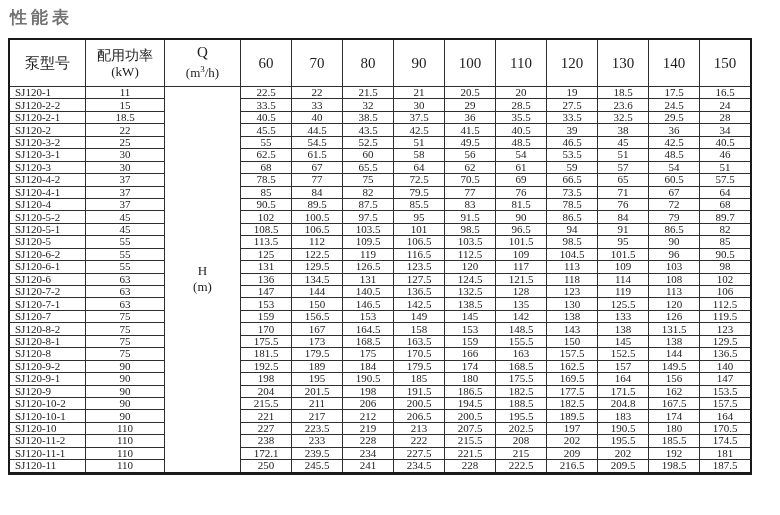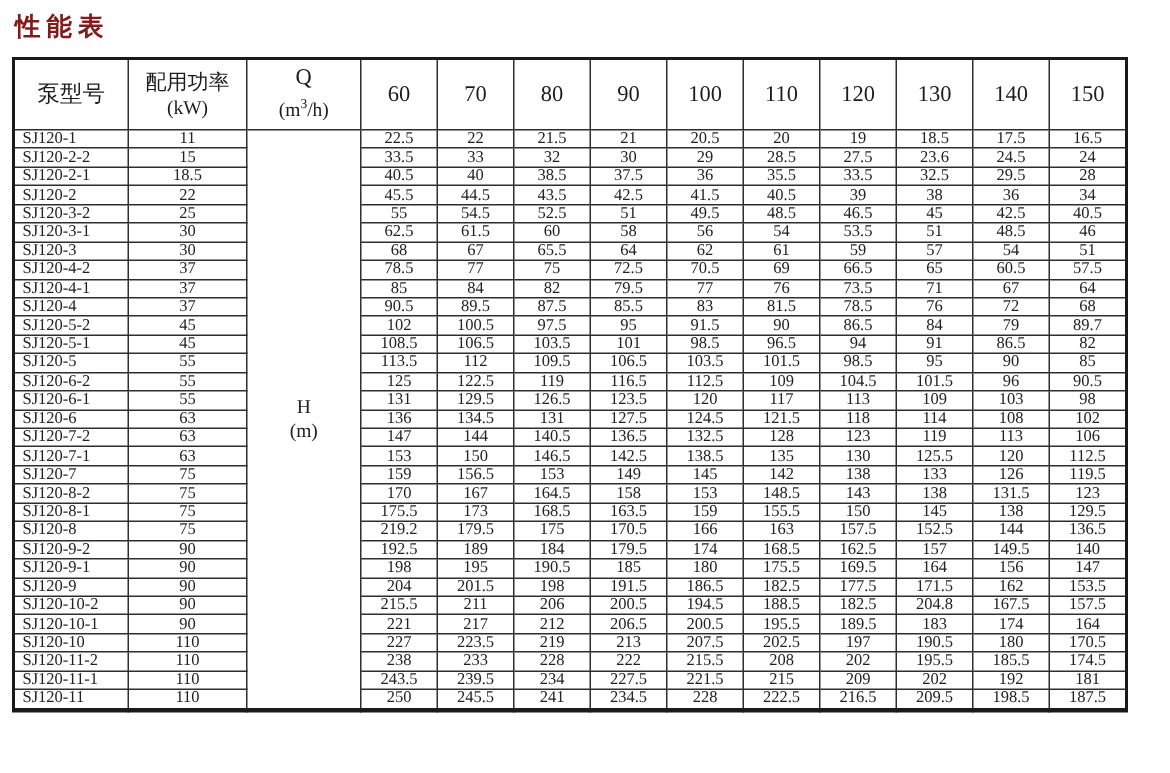--- a/index.html
+++ b/index.html
@@ -3,21 +3,21 @@
 <meta charset="utf-8">
 <style>
   html, body { margin:0; padding:0; }
   body {
     width:780px; height:515px; background:#ffffff; position:relative;
     font-family:"Liberation Serif", serif; color:#1c1c1c; overflow:hidden;
   }
   .title {
     position:absolute; left:10px; top:6px;
     font-family:"Liberation Sans", sans-serif;
-    font-weight:bold; font-size:17px; letter-spacing:4px; color:#7f1d1d;
+    font-weight:bold; font-size:17px; letter-spacing:4px; color:#737373;
   }
   table.perf {
     position:absolute; left:8px; top:38px;
     border-collapse:collapse; table-layout:fixed;
     border:2px solid #1a1a1a; border-bottom:3px solid #1a1a1a;
   }
   th, td {
     border:1px solid #2e2e2e; padding:0; text-align:center; vertical-align:middle;
     overflow:hidden; white-space:nowrap;
   }
@@ -362,21 +362,21 @@
         <td class="val-cell">159</td>
         <td class="val-cell">155.5</td>
         <td class="val-cell">150</td>
         <td class="val-cell">145</td>
         <td class="val-cell">138</td>
         <td class="val-cell">129.5</td>
       </tr>
       <tr>
         <td class="model-cell">SJ120-8</td>
         <td class="power-cell">75</td>
-        <td class="val-cell">219.2</td>
+        <td class="val-cell">181.5</td>
         <td class="val-cell">179.5</td>
         <td class="val-cell">175</td>
         <td class="val-cell">170.5</td>
         <td class="val-cell">166</td>
         <td class="val-cell">163</td>
         <td class="val-cell">157.5</td>
         <td class="val-cell">152.5</td>
         <td class="val-cell">144</td>
         <td class="val-cell">136.5</td>
       </tr>
@@ -474,21 +474,21 @@
         <td class="val-cell">215.5</td>
         <td class="val-cell">208</td>
         <td class="val-cell">202</td>
         <td class="val-cell">195.5</td>
         <td class="val-cell">185.5</td>
         <td class="val-cell">174.5</td>
       </tr>
       <tr>
         <td class="model-cell">SJ120-11-1</td>
         <td class="power-cell">110</td>
-        <td class="val-cell">243.5</td>
+        <td class="val-cell">172.1</td>
         <td class="val-cell">239.5</td>
         <td class="val-cell">234</td>
         <td class="val-cell">227.5</td>
         <td class="val-cell">221.5</td>
         <td class="val-cell">215</td>
         <td class="val-cell">209</td>
         <td class="val-cell">202</td>
         <td class="val-cell">192</td>
         <td class="val-cell">181</td>
       </tr>

